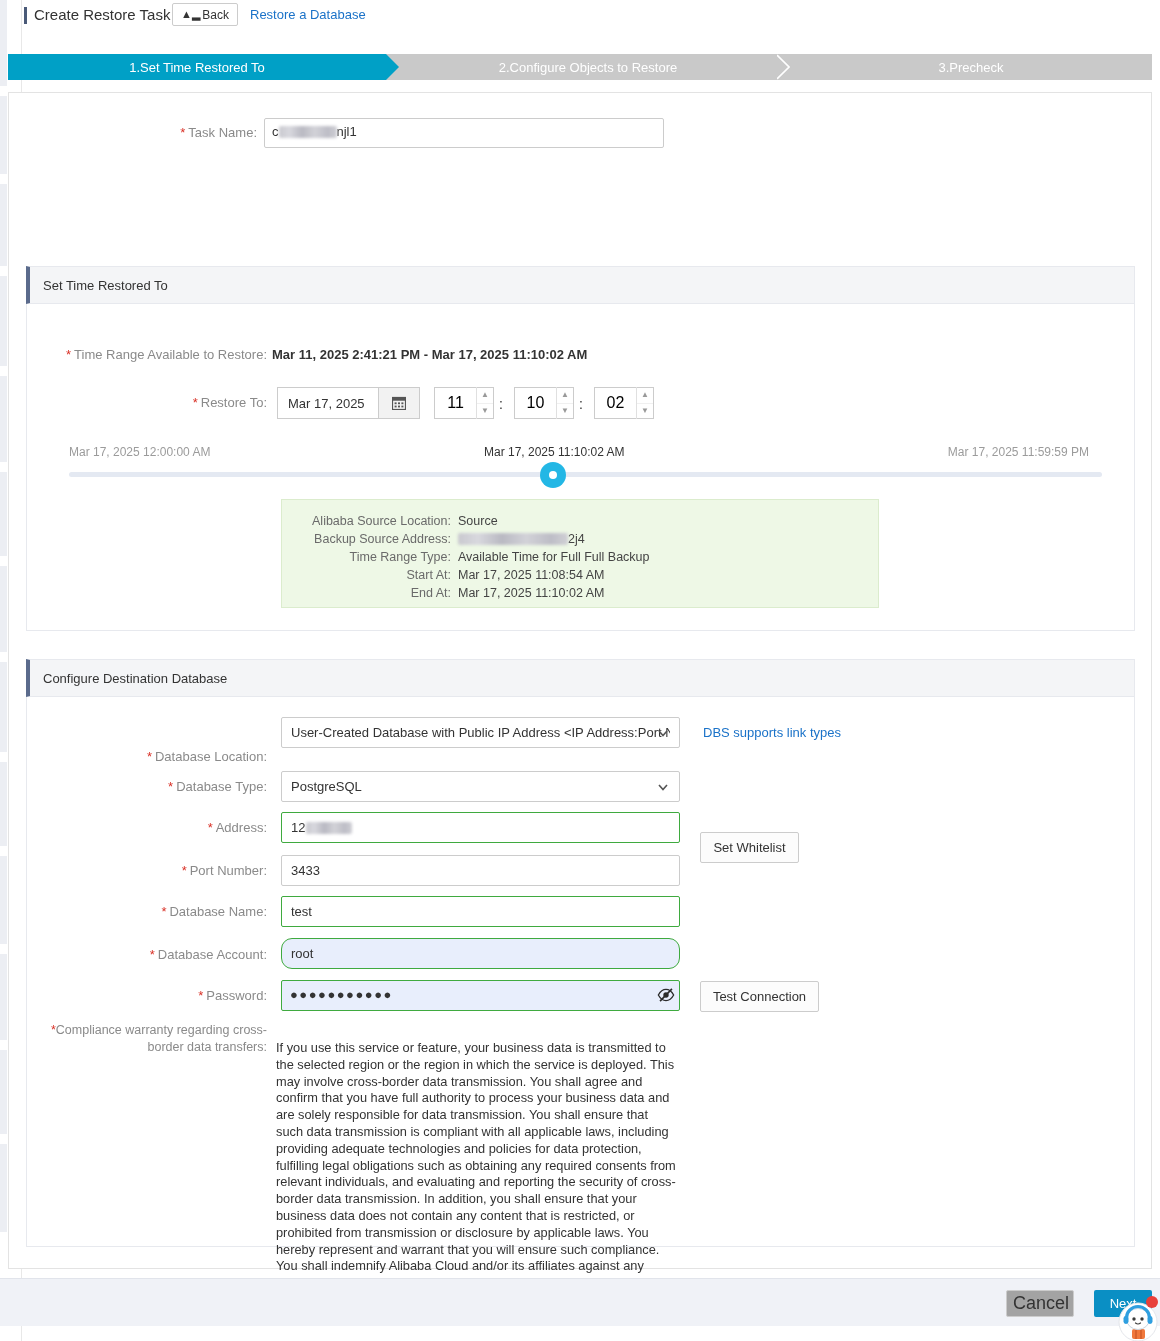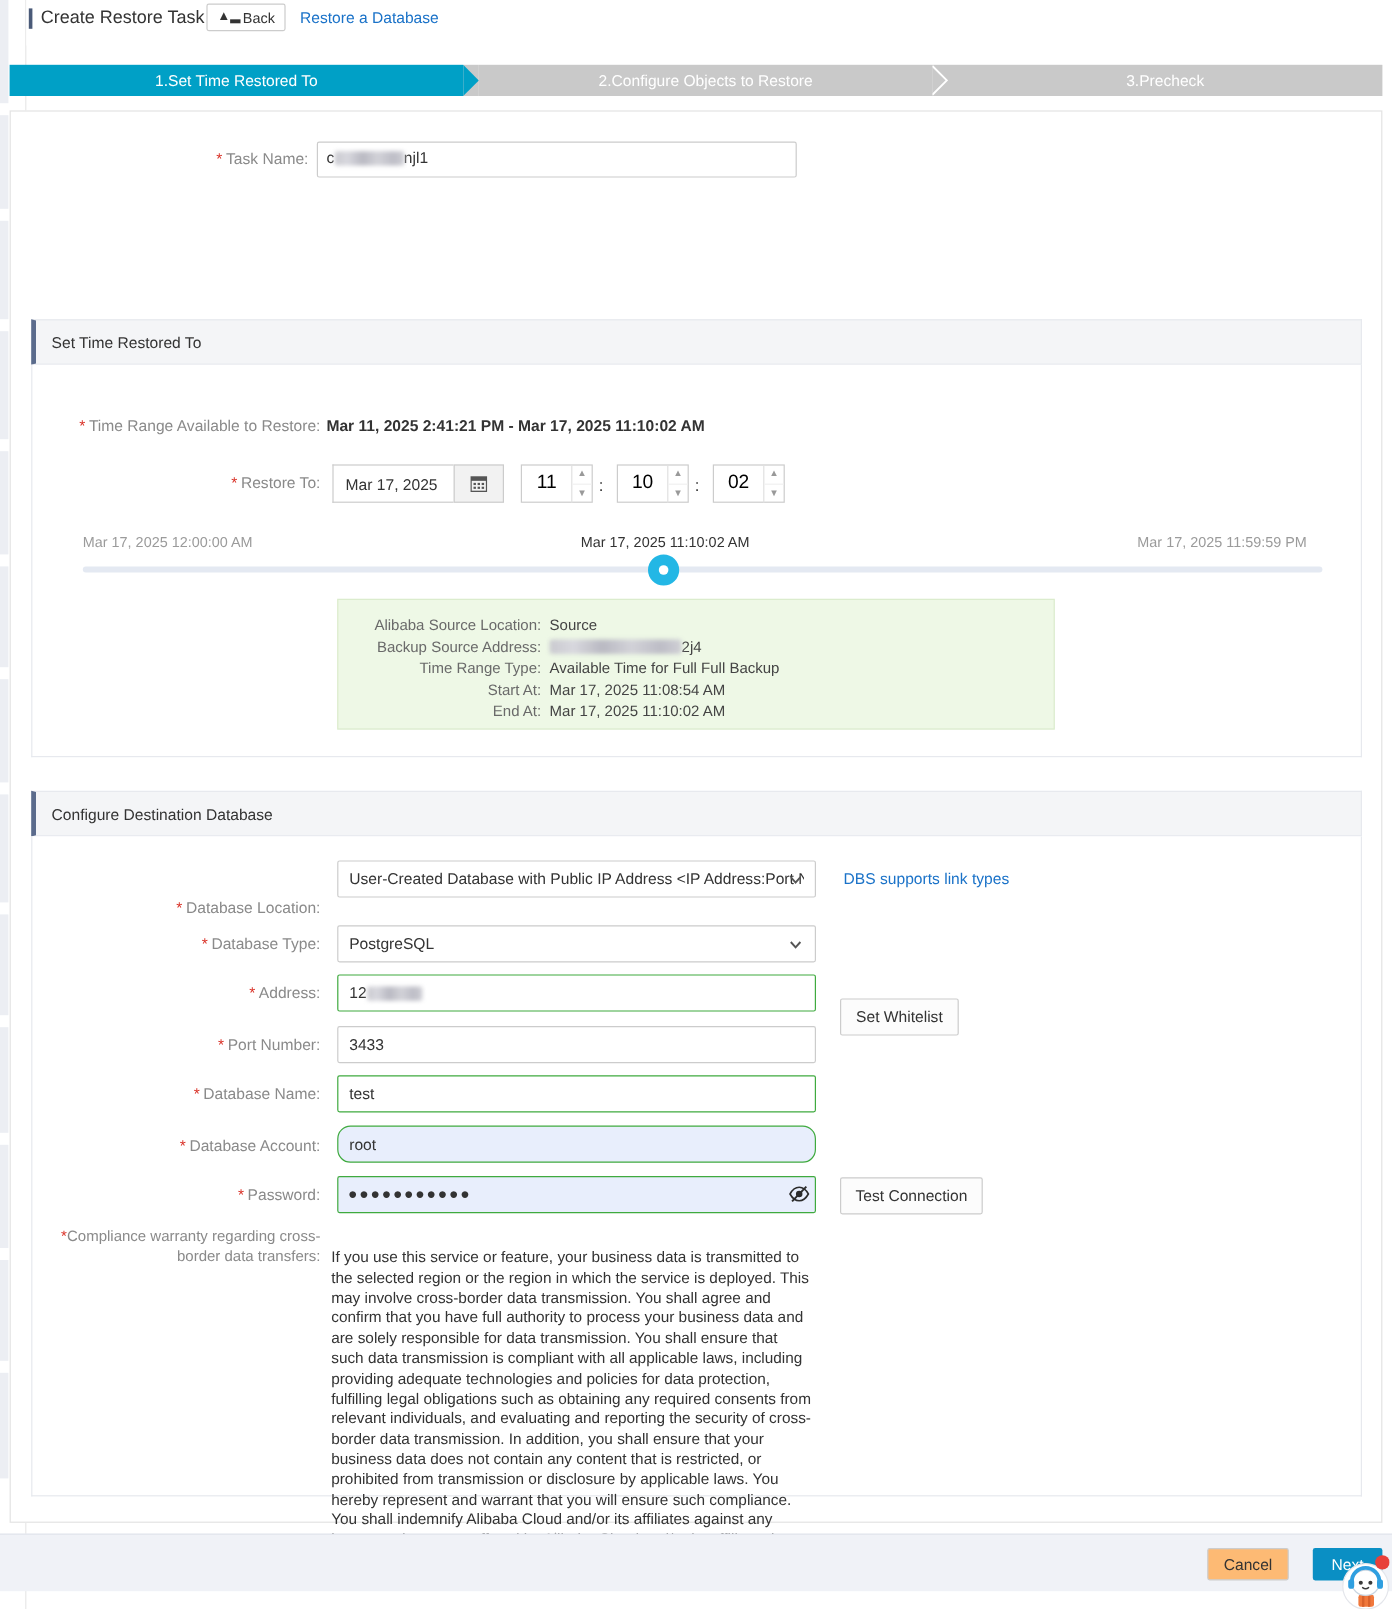--- a/index.html
+++ b/index.html
@@ -175,22 +175,22 @@
   .cbox svg { display:block; }
   .cmp-check span { font-size:12.8px; color:#333; }
 
   
   .footer {
     position:absolute; left:0; top:1278px; width:1160px; height:48px;
     background:#f0f2f7; border-top:1px solid #e1e4eb;
   }
   .btn-cancel {
     position:absolute; right:86px; top:11px; width:68px; height:27px;
-    border:1px solid #ccc; background:#fdba74; border-radius:2px;
-    font-size:13px; color:#333; cursor:pointer; font-family:"Liberation Sans", sans-serif;
+    border:1px solid #ccc; background:#a3a3a3; border-radius:2px;
+    font-size:18px; color:#333; cursor:pointer; font-family:"Liberation Sans", sans-serif;
   }
   .btn-next {
     position:absolute; right:8px; top:11px; width:58px; height:27px;
     border:none; background:#0a8fc4; border-radius:2px;
     font-size:13px; color:#fff; cursor:pointer; font-family:"Liberation Sans", sans-serif;
   }
   .assistant { position:absolute; right:2px; bottom:0; width:40px; height:46px; cursor:pointer; }
 </style>
 </head>
 <body>

